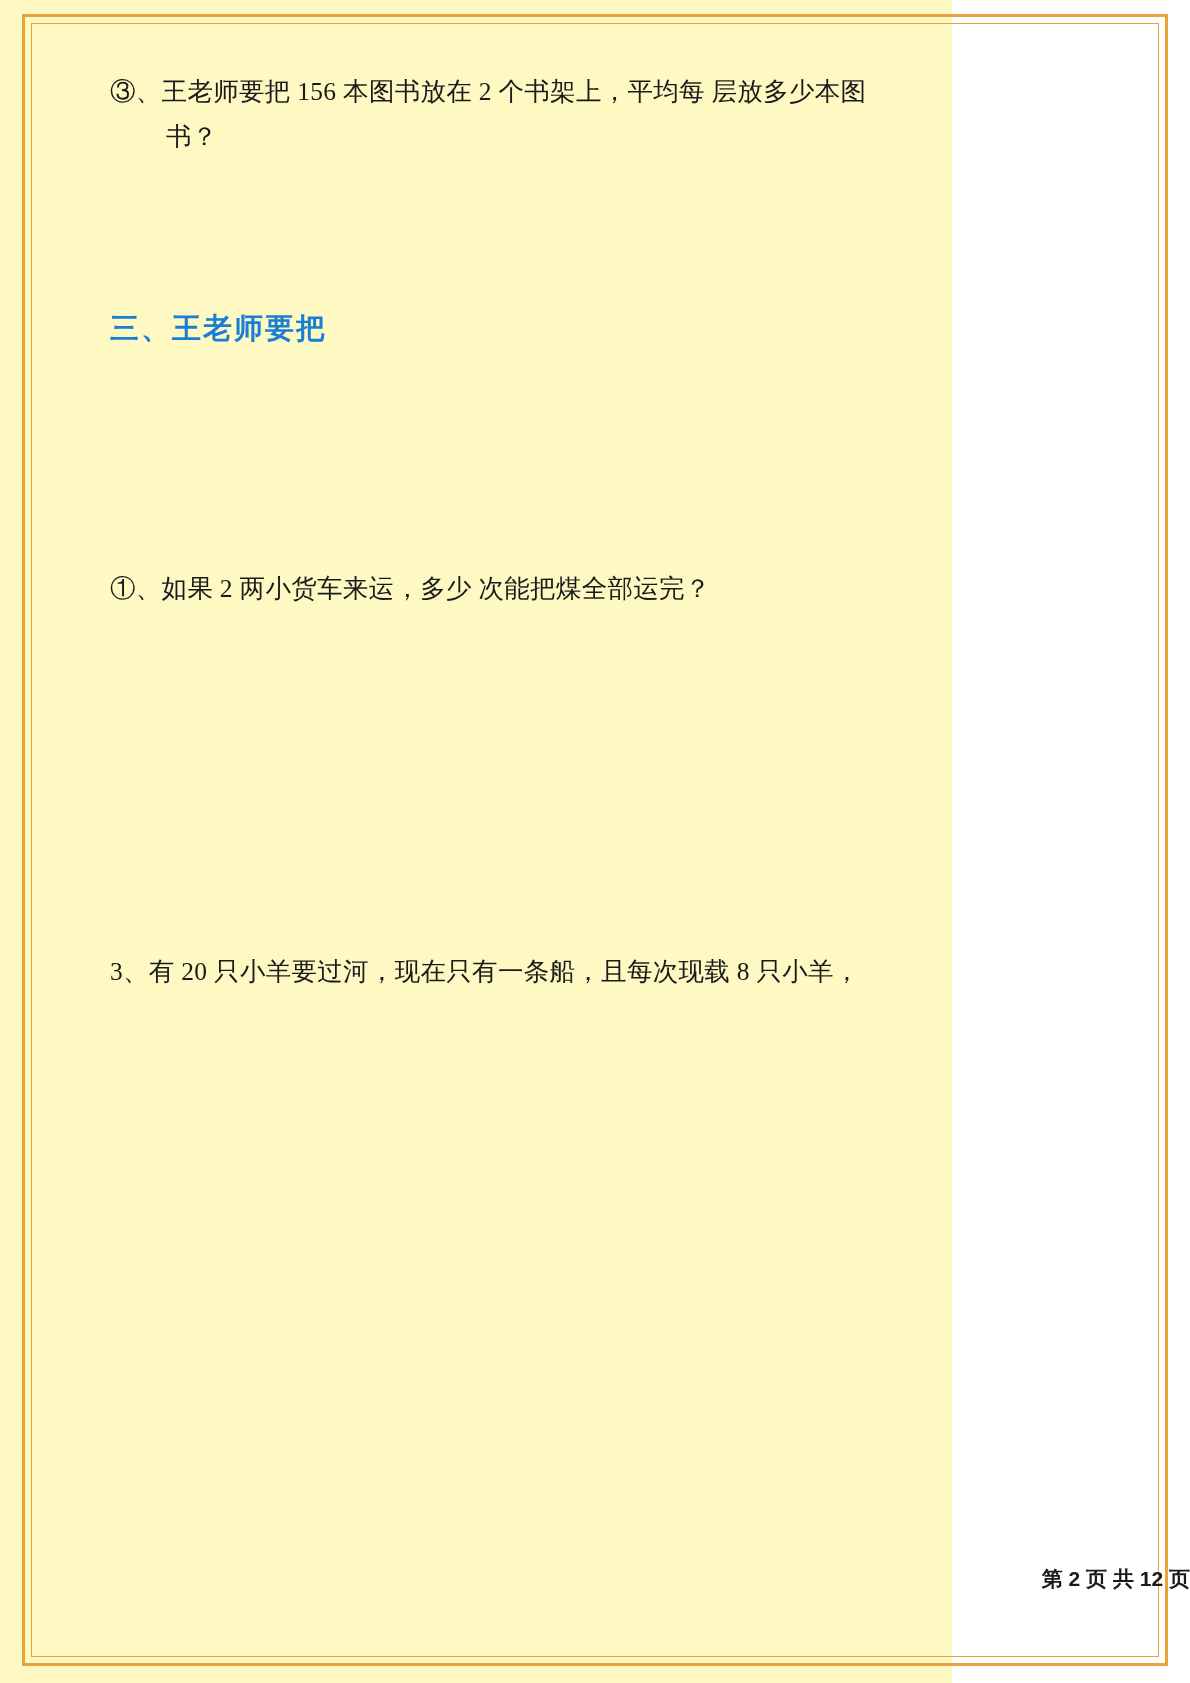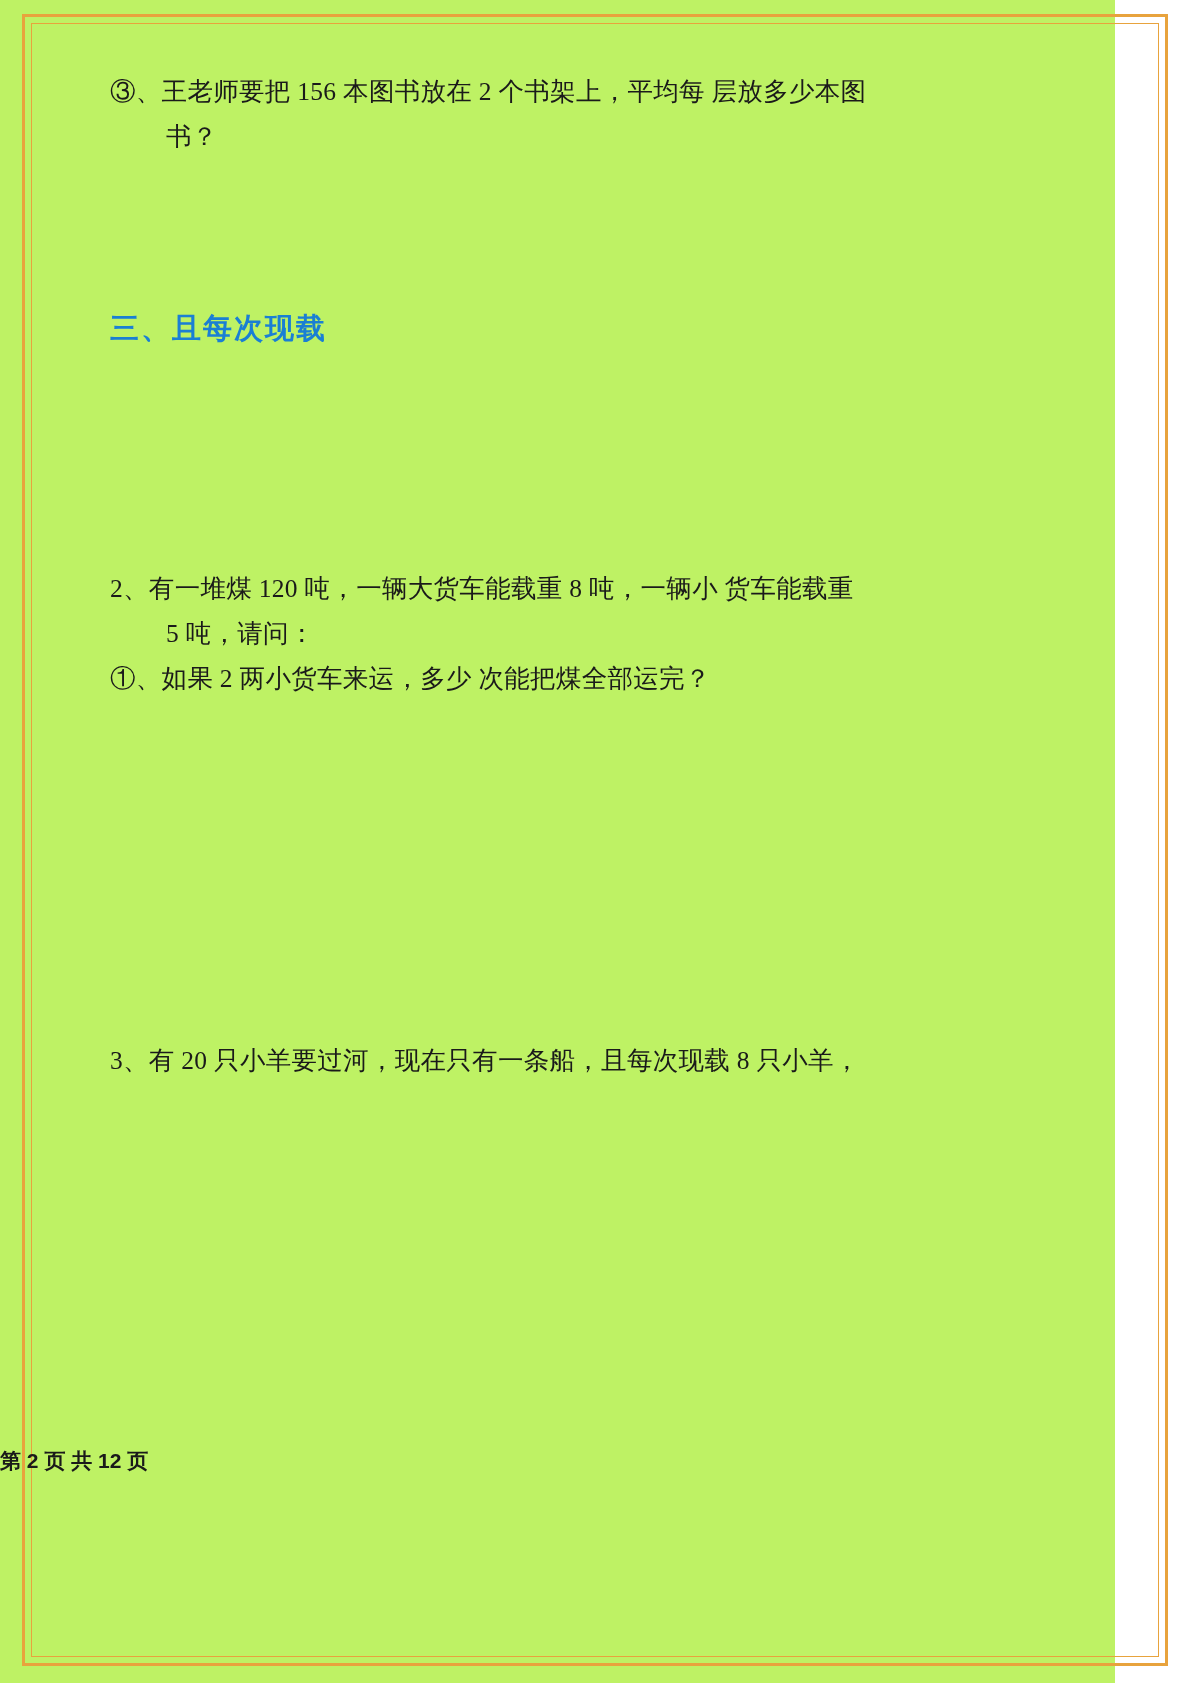--- a/index.html
+++ b/index.html
@@ -8,24 +8,24 @@
   }
   body {
     width: 1190px;
     height: 1683px;
     background: #ffffff;
     font-family: "Liberation Serif", "DejaVu Serif", serif;
     overflow: hidden;
   }
   .page {
     position: relative;
-    width: 1115px;
+    width: 952px;
     height: 1683px;
     box-sizing: border-box;
-    background: #bef264;
+    background: #fef9c3;
   }
   
   .frame-outer {
     position: absolute;
     left: 22px;
     top: 14px;
     width: 1146px;
     height: 1652px;
     border: 3px solid #e8a33d;
     box-sizing: border-box;
@@ -67,23 +67,23 @@
     letter-spacing: 2px;
     margin: 0;
     font-family: "Liberation Sans", "DejaVu Sans", sans-serif;
   }
   .spacer-sm { height: 34px; }
   .spacer-lg { height: 120px; }
   .spacer-xl { height: 150px; }
   .footer {
     position: absolute;
     left: 0;
-    top: 1447px;
+    top: 1565px;
     width: 1190px;
-    text-align: left;
+    text-align: right;
     font-size: 21px;
     color: #1a1a1a;
     font-family: "Liberation Sans", "DejaVu Sans", sans-serif;
     font-weight: bold;
   }
   .footer .num {
     color: #1a1a1a;
   }
 </style>
 </head>
@@ -96,32 +96,28 @@
 
   <div class="content">
 
     <p class="para">
       <span class="first-line">③、王老师要把 156 本图书放在 2 个书架上，平均每 层放多少本图</span>
       <span class="hang">书？</span>
     </p>
 
     <div class="spacer-xl"></div>
 
-    <p class="section-title">三、且每次现载</p>
+    <p class="section-title">三、王老师要把</p>
 
     <div class="spacer-sm"></div>
 
 
     <div class="spacer-xl"></div>
     <div class="spacer-sm"></div>
 
-    <p class="para">
-      <span class="first-line">2、有一堆煤 120 吨，一辆大货车能载重 8 吨，一辆小 货车能载重</span>
-      <span class="hang">5 吨，请问：</span>
-    </p>
 
     <p class="para">
       <span class="first-line">①、如果 2 两小货车来运，多少 次能把煤全部运完？</span>
     </p>
 
     <div class="spacer-lg"></div>
     <div class="spacer-sm"></div>
 
 
     <div class="spacer-xl"></div>

